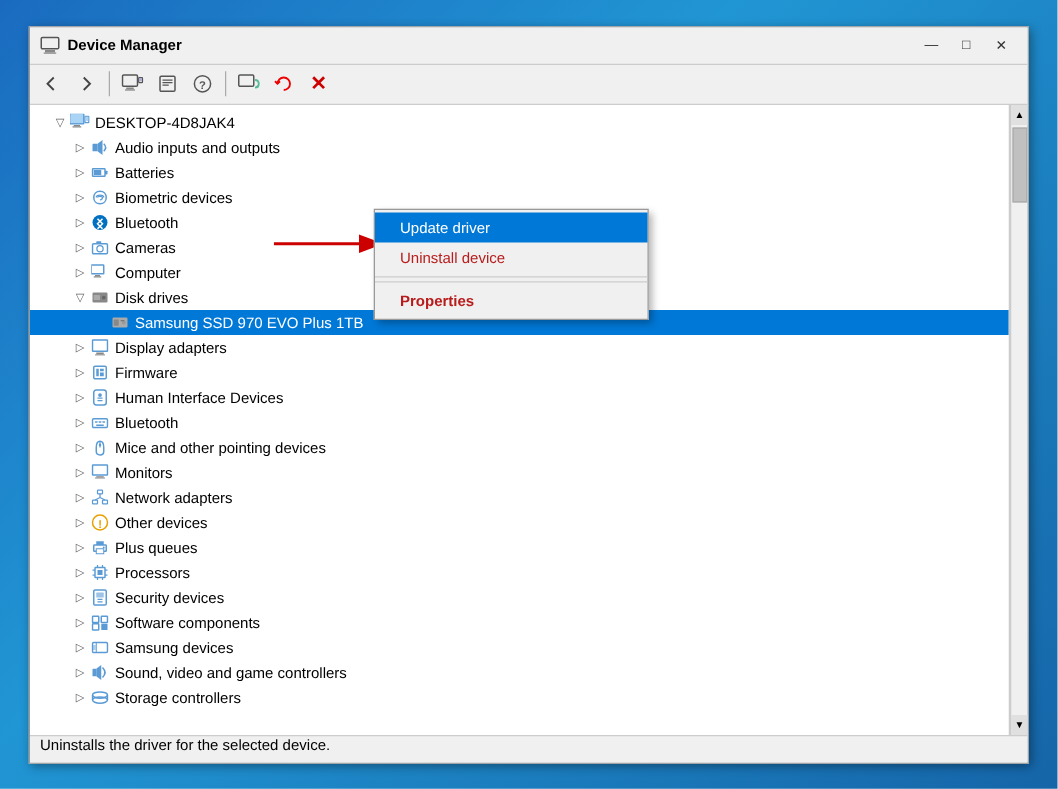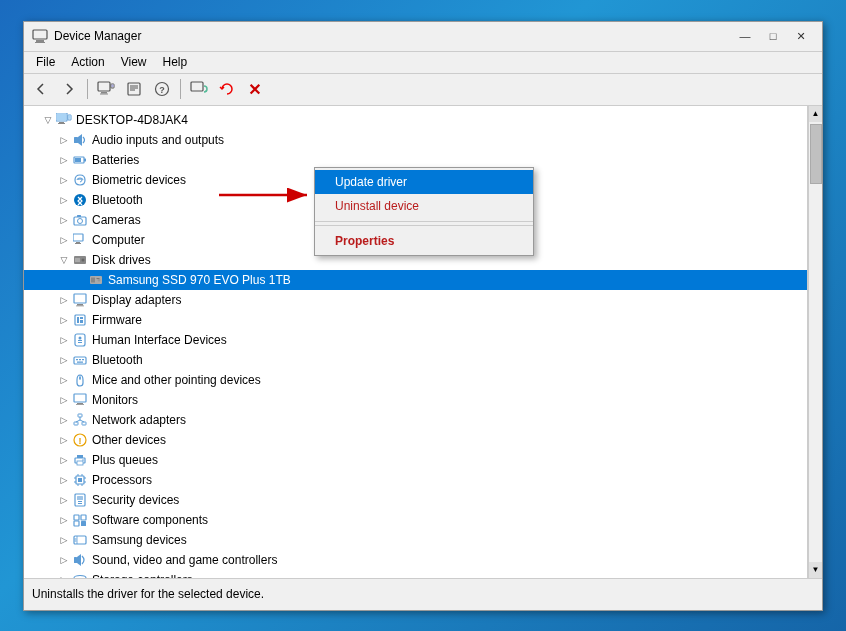--- a/index.html
+++ b/index.html
@@ -41,21 +41,21 @@
       height: 16px;
       margin-right: 6px;
       display: flex;
       align-items: center;
       justify-content: center;
       font-size: 14px;
     }
     .title-bar-text {
       flex: 1;
       font-size: 12px;
-      font-weight: normal;
+      font-weight: bold;
       color: #000;
     }
     .title-bar-controls {
       display: flex;
       gap: 2px;
     }
     .title-btn {
       width: 26px;
       height: 20px;
       background: #f0f0f0;
@@ -175,21 +175,21 @@
       flex-shrink: 0;
     }
 
     .tree-label {
       font-size: 12px;
     }
 
     
     .context-menu {
       position: absolute;
-      left: 290px;
+      left: 275px;
       top: 145px;
       width: 220px;
       background: #f0f0f0;
       border: 1px solid #999;
       box-shadow: 3px 3px 6px rgba(0,0,0,0.3);
       z-index: 100;
       padding: 2px 0;
     }
     .ctx-item {
       padding: 5px 20px;
@@ -209,25 +209,24 @@
     .arrow-container {
       position: absolute;
       left: 195px;
       top: 158px;
       z-index: 99;
       pointer-events: none;
     }
 
     
     .status-bar {
-      height: 32px;
+      height: 22px;
       background: #f0f0f0;
       border-top: 1px solid #ccc;
       display: flex;
-      align-items: center;
       padding: 0 8px;
       flex-shrink: 0;
     }
     .status-text {
       font-size: 12px;
       color: #000;
     }
   </style>
 </head>
 <body>
@@ -243,26 +242,20 @@
       </svg>
     </div>
     <span class="title-bar-text">Device Manager</span>
     <div class="title-bar-controls">
       <button class="title-btn">—</button>
       <button class="title-btn">□</button>
       <button class="title-btn close">✕</button>
     </div>
   </div>
 
-  <div class="menu-bar">
-    <div class="menu-item">File</div>
-    <div class="menu-item">Action</div>
-    <div class="menu-item">View</div>
-    <div class="menu-item">Help</div>
-  </div>
 
   <div class="toolbar">
     <button class="toolbar-btn">
       <svg width="16" height="16" viewBox="0 0 16 16">
           <path d="M10 3L5 8l5 5" stroke="#444" stroke-width="1.5" fill="none"></path>
         </svg>
     </button>
     <button class="toolbar-btn">
       <svg width="16" height="16" viewBox="0 0 16 16">
           <path d="M6 3l5 5-5 5" stroke="#444" stroke-width="1.5" fill="none"></path>

